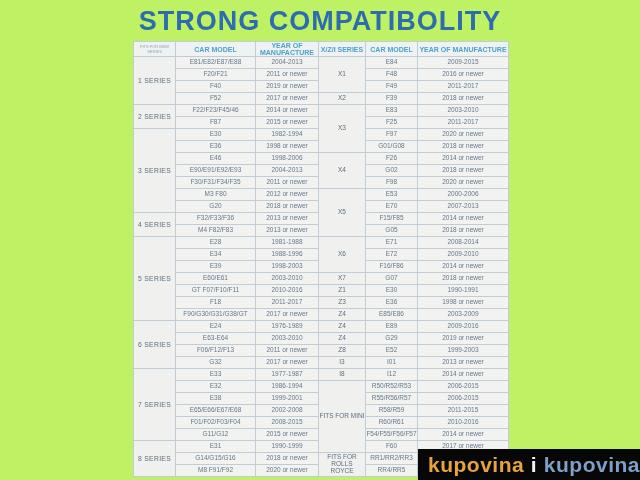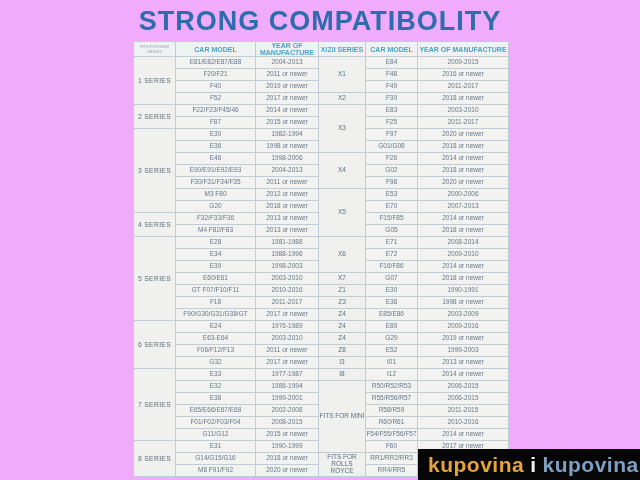--- a/index.html
+++ b/index.html
@@ -1,31 +1,31 @@
 <!DOCTYPE html>
 <html><head>
 <meta charset="utf-8">
 <style>
   html,body{margin:0;padding:0;}
-  #stage{position:relative;width:640px;height:480px;background:#f0abfc;overflow:hidden;
+  #stage{position:relative;width:640px;height:480px;background:#bef264;overflow:hidden;
          font-family:"Liberation Sans",sans-serif;}
   #title{position:absolute;top:6px;left:0;width:640px;text-align:center;
          font-size:27px;font-weight:bold;letter-spacing:1px;color:#2d6cad;}
   #tbl{position:absolute;left:133px;top:41px;border-collapse:collapse;table-layout:fixed;
        background:#f1f1ef;}
   #tbl td,#tbl th{border:1px solid #c0cdd6;padding:0;text-align:center;vertical-align:middle;
        overflow:hidden;white-space:normal;}
   #tbl th{height:13px;background:#eef2f3;color:#4ba3c9;font-size:7px;font-weight:bold;}
   #tbl th.corner{font-size:4px;color:#96a4b0;font-weight:normal;}
   #tbl td{height:11px;font-size:6.5px;color:#66788a;background:#f2f2f0;line-height:1.05;}
   #tbl td.series{font-size:6.8px;color:#5c6e7e;background:#f0f1ef;letter-spacing:.3px;}
   #tbl td.mid{color:#5c6e7e;background:#f0f1ef;}
   #wm{position:absolute;right:0;bottom:0;width:222px;height:31px;background:#070707;
       display:flex;align-items:center;padding-left:10px;box-sizing:border-box;
-      font-size:21px;font-weight:bold;letter-spacing:.5px;}
+      font-size:21px;font-weight:bold;letter-spacing:.5px;justify-content:space-between;}
   #wm .p1{color:#e6a43c;} #wm .p2{color:#f2f2f2;margin:0 6px;} #wm .p3{color:#7da0c4;}
 </style>
 </head>
 <body>
 
 <div id="stage">
   <div id="title">STRONG COMPATIBOLITY</div>
 
   <table id="tbl">
     <colgroup>

